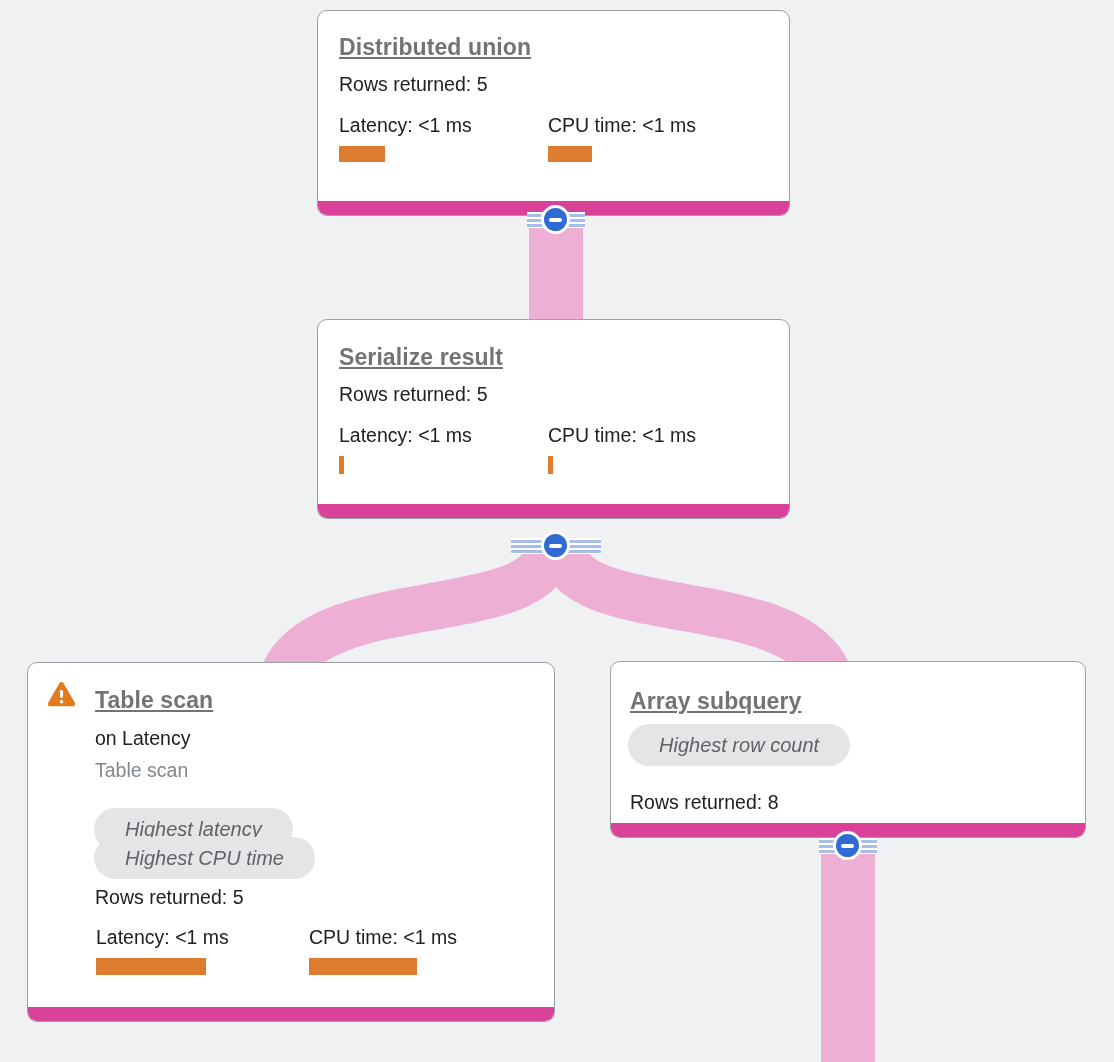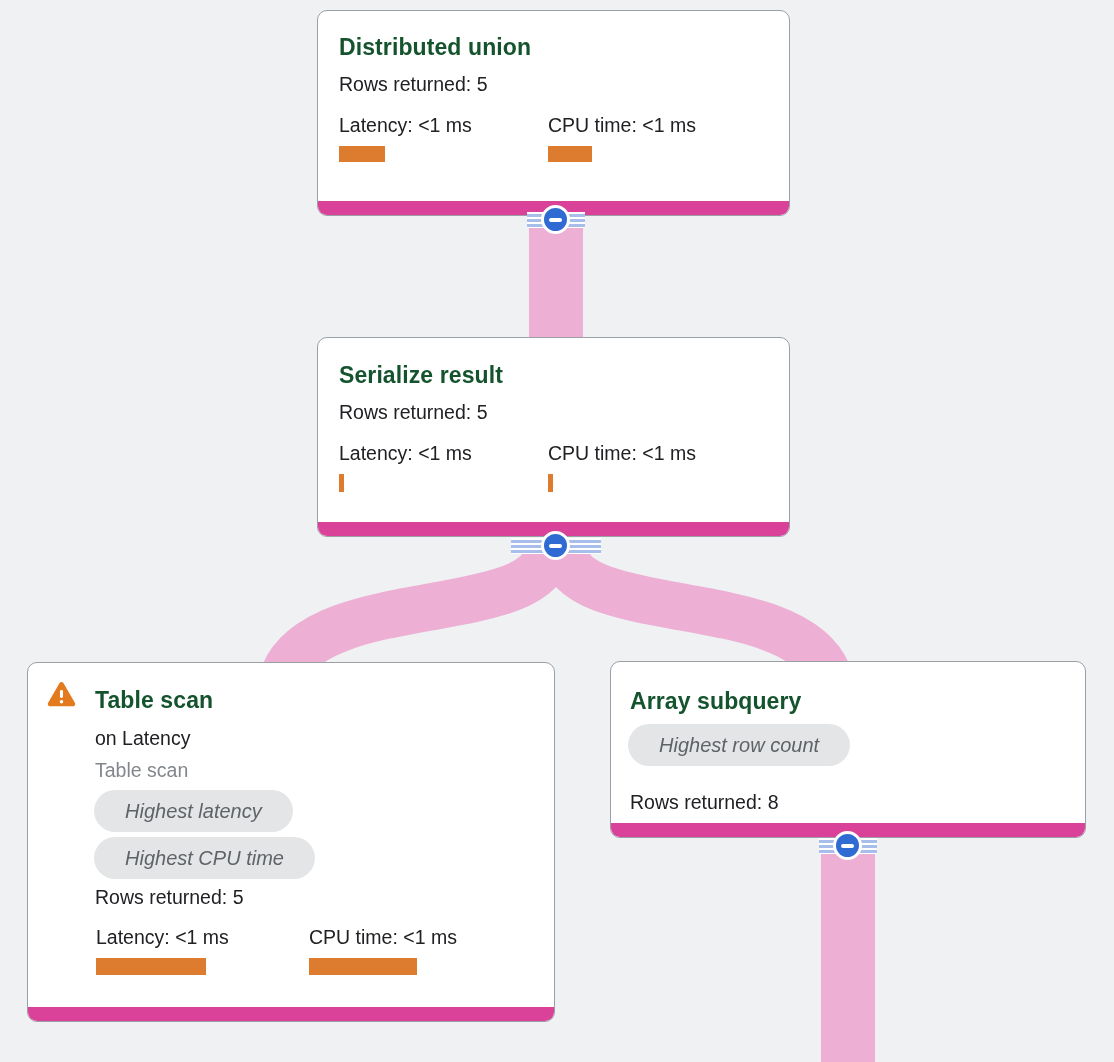--- a/index.html
+++ b/index.html
@@ -31,23 +31,24 @@
     position: absolute;
     left: 0; right: 0; bottom: 0;
     height: 14px;
     background: #da4299;
     border-radius: 0 0 9px 9px;
   }
   .node-title {
     position: absolute;
     font-size: 23px;
     font-weight: 700;
-    color: #14532d;
+    color: #737373;
     letter-spacing: 0.1px;
     white-space: nowrap;
+    text-decoration: underline;
   }
   .body-text {
     position: absolute;
     font-size: 19.5px;
     font-weight: 400;
     color: #202124;
     white-space: nowrap;
   }
   .muted-text {
     position: absolute;
@@ -135,21 +136,21 @@
     <div class="card-accent"></div>
   </div>
 
   <div class="collapse-btn" style="left:556px; top:220px;">
     <div class="stripes" style="width:58px;"></div>
     <div class="collapse-circle">
       <div class="minus-glyph"></div>
     </div>
   </div>
 
-  <div class="card" style="left:317px; top:337px; width:473px; height:200px;padding-left:48px;">
+  <div class="card" style="left:317px; top:319px; width:473px; height:200px;padding-left:48px;">
     <div class="node-title" style="left:21px; top:24px;">Serialize result</div>
     <div class="body-text" style="left:21px; top:63px;">Rows returned: 5</div>
     <div class="metric-block" style="left:21px; top:104px;">
       <div class="metric-label">Latency: &lt;1 ms</div>
       <div class="metric-bar" style="width: 5px; height: 18px;"></div>
     </div>
     <div class="metric-block" style="left:230px; top:104px;">
       <div class="metric-label">CPU time: &lt;1 ms</div>
       <div class="metric-bar" style="width: 5px; height: 18px;"></div>
     </div>
@@ -167,21 +168,21 @@
     <div class="warning-icon-box" style="left:19px; top:18px;">
       <svg width="29" height="27" viewBox="0 0 24 22">
         <path d="M10.27 1.6 L0.95 17.8 a2.0 2.0 0 0 0 1.73 3.0 h18.64 a2.0 2.0 0 0 0 1.73 -3.0 L13.73 1.6 a2.0 2.0 0 0 0 -3.46 0 Z" fill="#e37b1e"></path>
         <rect x="10.75" y="7.2" width="2.5" height="6.6" rx="1.1" fill="#ffffff"></rect>
         <circle cx="12" cy="17.1" r="1.45" fill="#ffffff"></circle>
       </svg>
     </div>
     <div class="node-title" style="left:67px; top:24px;">Table scan</div>
     <div class="body-text" style="left:67px; top:64px;">on Latency</div>
     <div class="muted-text" style="left:67px; top:96px;">Table scan</div>
-    <div class="badge" style="left:66px; top:127px;">Highest latency</div>
+    <div class="badge" style="left:66px; top:145px;">Highest latency</div>
     <div class="badge" style="left:66px; top:174px;">Highest CPU time</div>
     <div class="body-text" style="left:67px; top:223px;">Rows returned: 5</div>
     <div class="metric-block" style="left:68px; top:263px;">
       <div class="metric-label">Latency: &lt;1 ms</div>
       <div class="metric-bar" style="width: 110px; height: 17px;"></div>
     </div>
     <div class="metric-block" style="left:281px; top:263px;">
       <div class="metric-label">CPU time: &lt;1 ms</div>
       <div class="metric-bar" style="width: 108px; height: 17px;"></div>
     </div>

